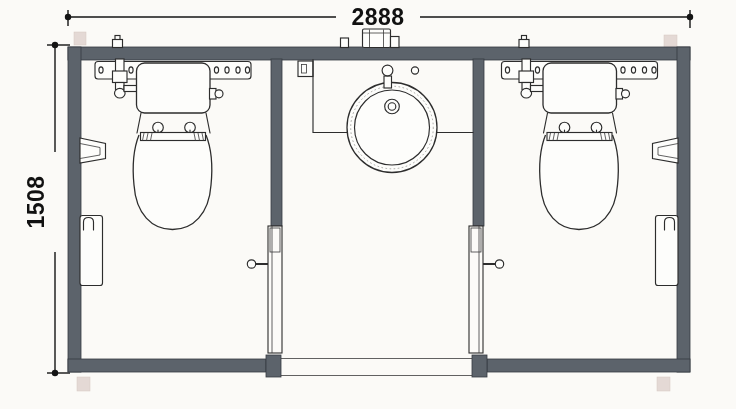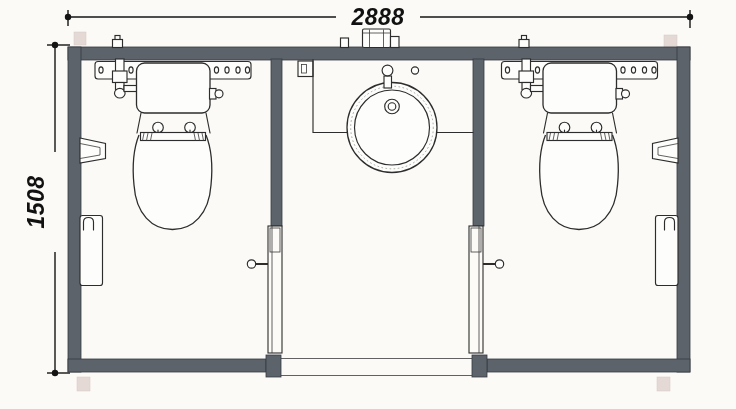--- a/index.html
+++ b/index.html
@@ -1,20 +1,19 @@
 <!DOCTYPE html>
 <html><head>
 <meta charset="utf-8">
 <style>
   html,body{margin:0;padding:0;background:#e8e8e6;}
   .stage{
     width:736px;height:409px;position:relative;margin:0 auto;
     background:#fbfaf7;overflow:hidden;
     font-family:"Liberation Sans", sans-serif;
-    font-style:italic;
   }
   svg{display:block}
   
   .ln   {stroke:#2d2d2d;stroke-width:1.15;fill:none;stroke-linecap:round;}
   .fix  {stroke:#2d2d2d;stroke-width:1.15;fill:#fdfdfb;}
   .fix2 {stroke:#2d2d2d;stroke-width:1.3;fill:#fdfdfb;}
   .thin {stroke:#3a3a3a;stroke-width:.8;fill:none;}
   .wall {fill:#5c636b;stroke:#363b41;stroke-width:.8;}
   .door {stroke:#2d2d2d;stroke-width:1.1;fill:#fcfbf8;}
   .dim  {stroke:#141414;stroke-width:1.4;fill:none;}

